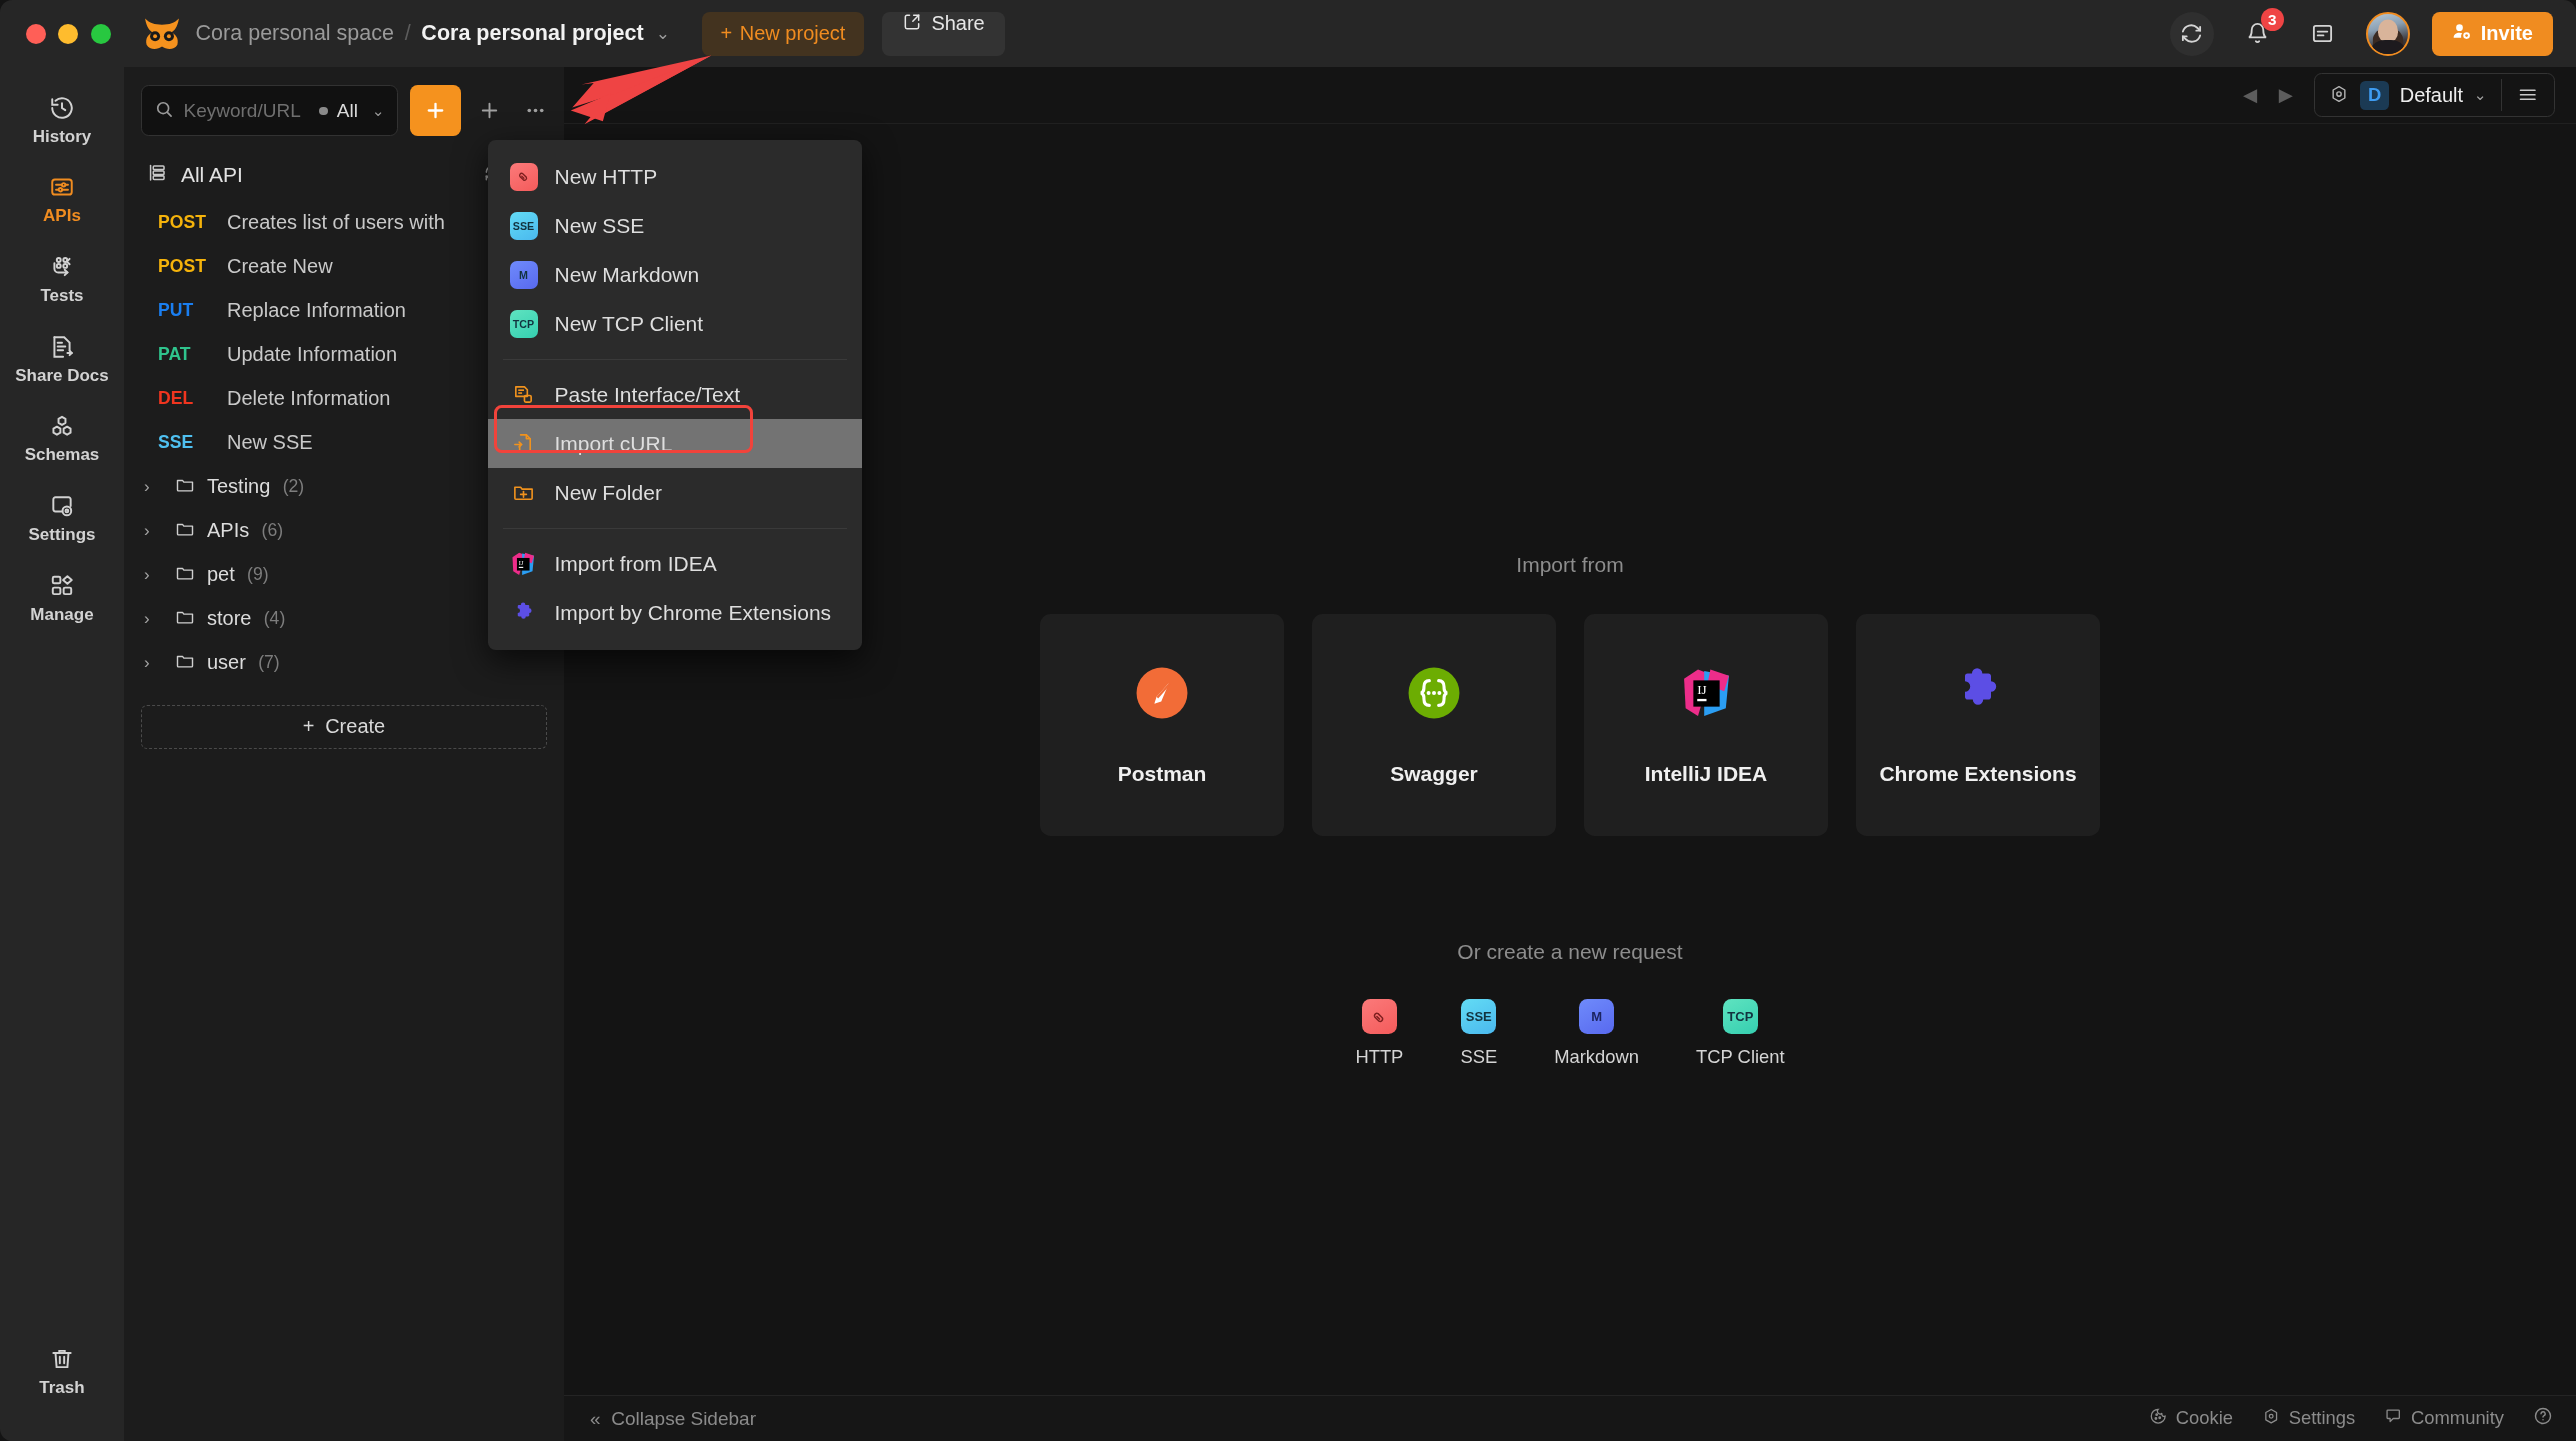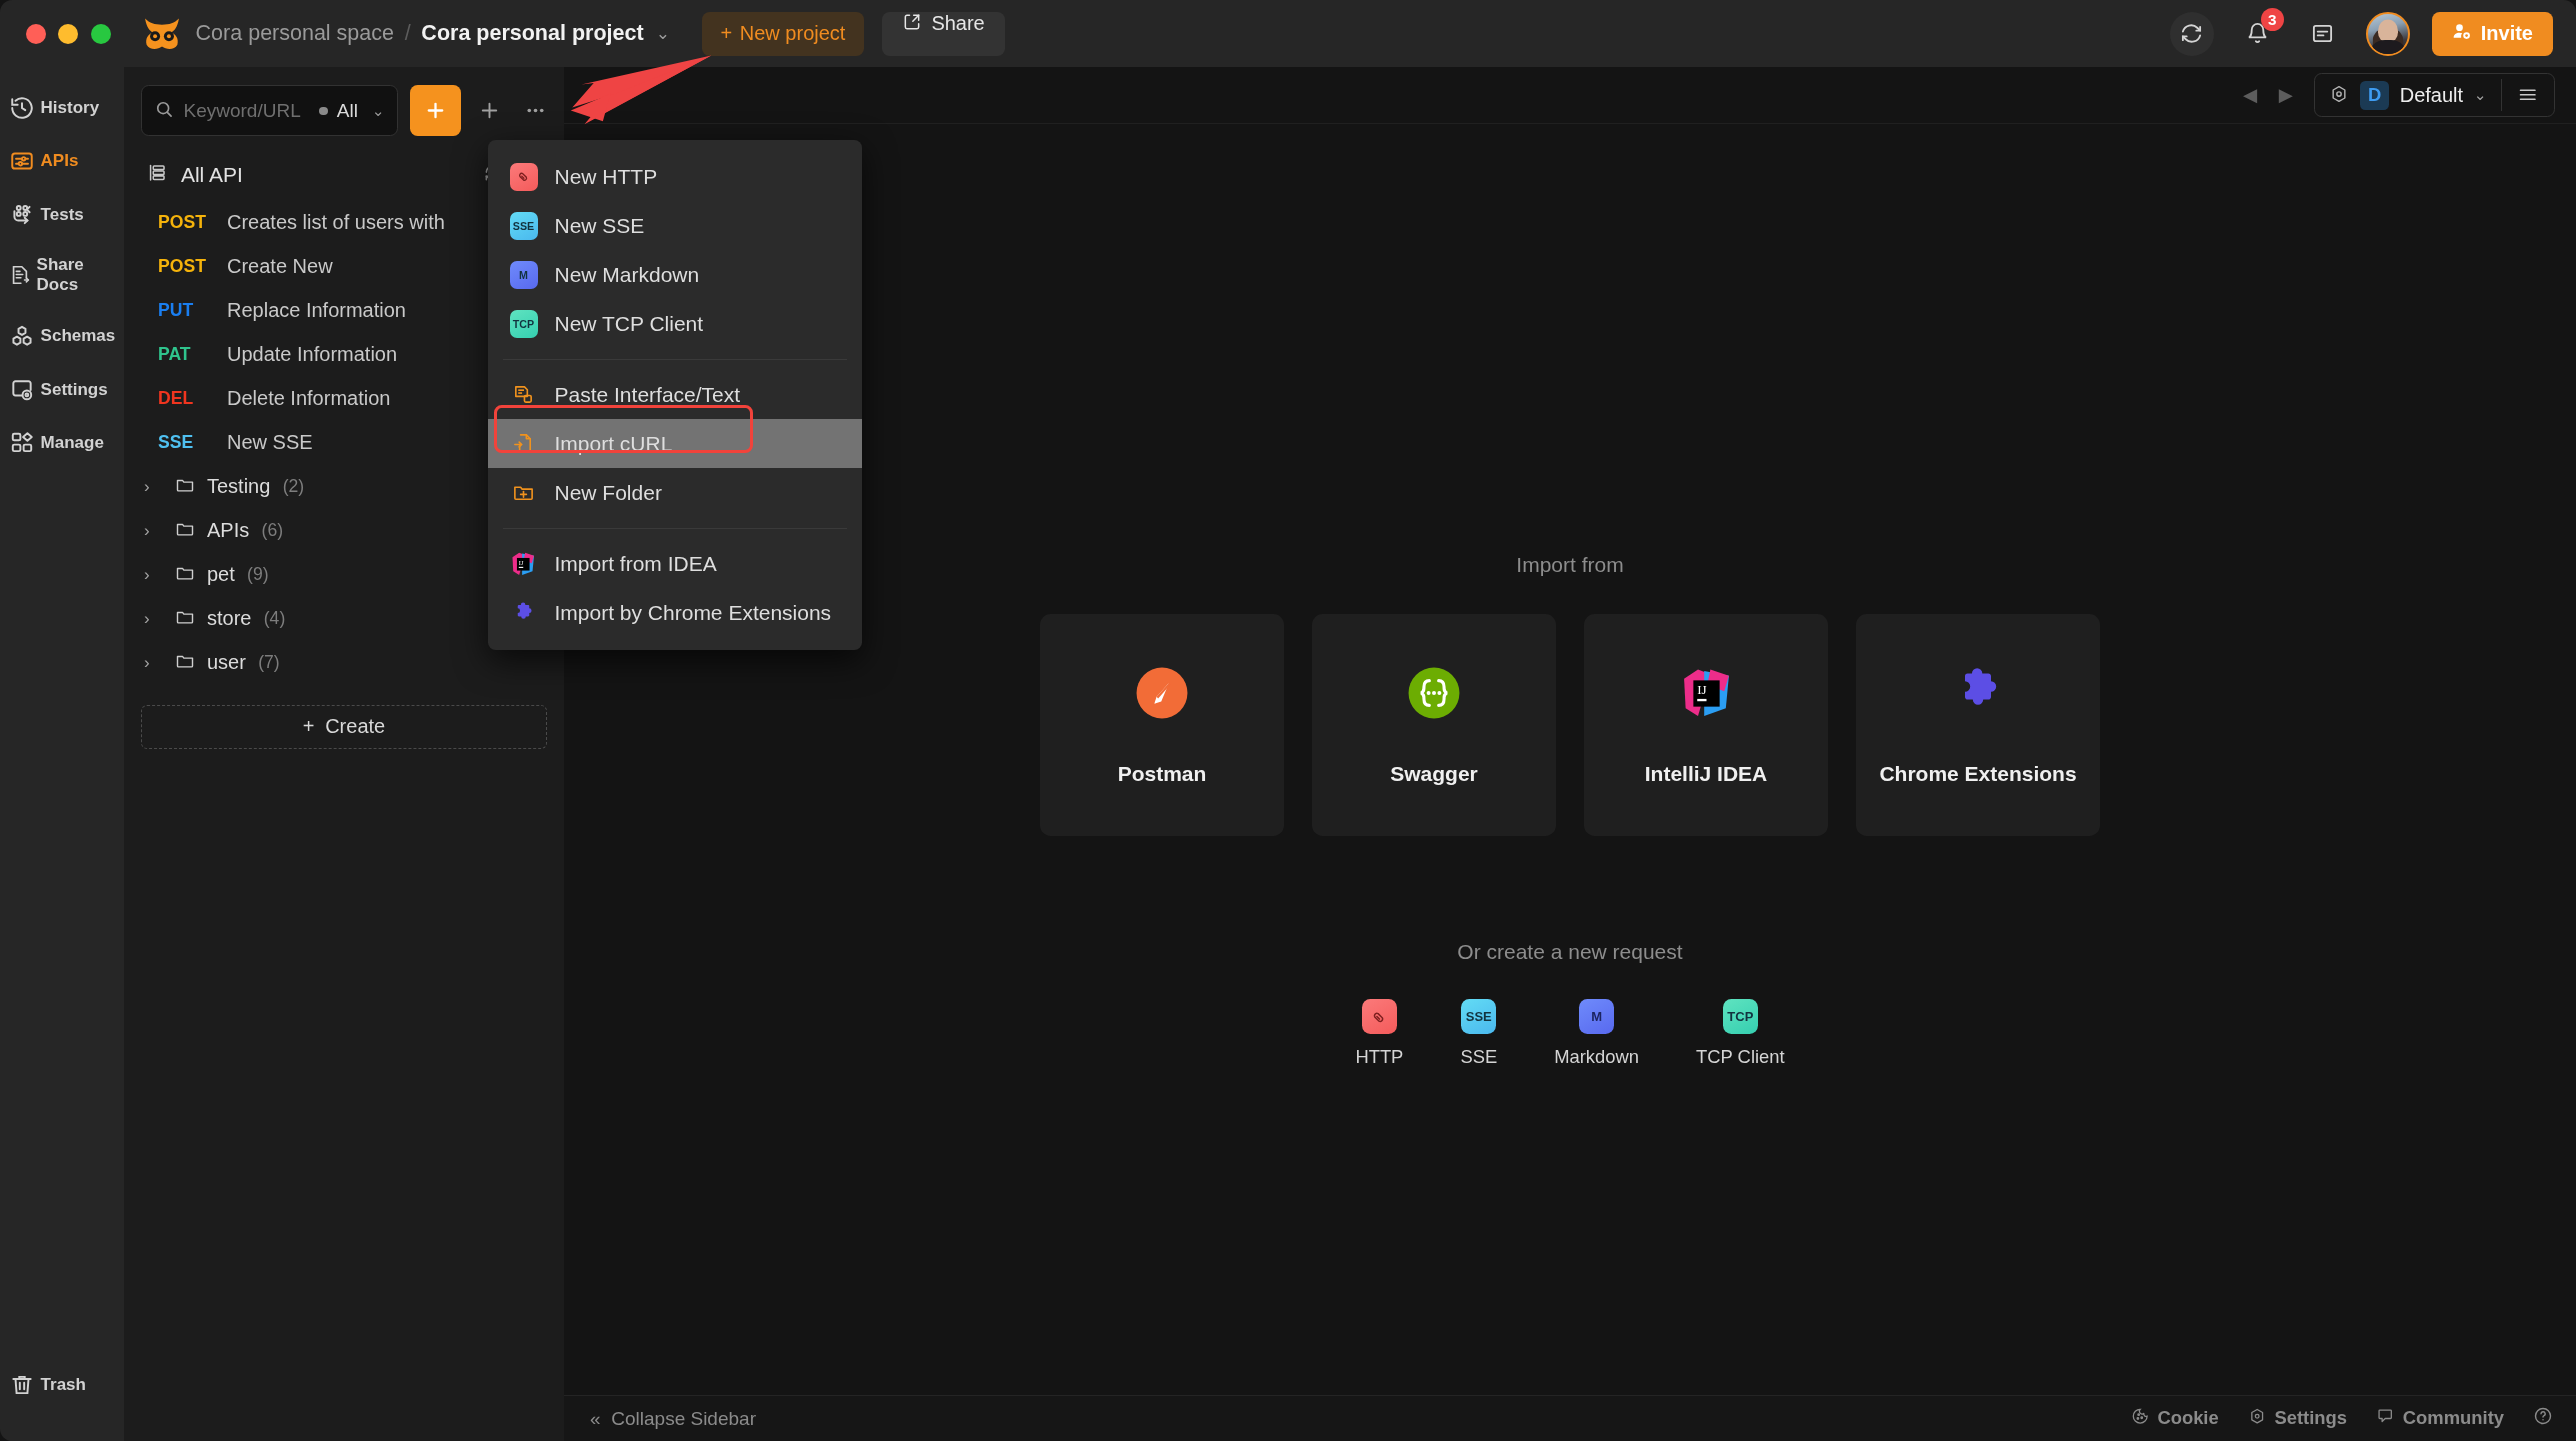--- a/index.html
+++ b/index.html
@@ -92,21 +92,21 @@
 
   
   .rail {
     position: absolute; top: 67px; left: 0; width: 124px; height: 1374px;
     background: #262626; border-bottom-left-radius: 12.3px;
     display: flex; flex-direction: column; align-items: center;
     padding-top: 17px;
   }
   .rail-item {
     width: 107px; padding: 10.7px 0 7.7px; margin-bottom: 9.2px;
-    display: flex; align-items: center; gap: 6.1px;
+    display: flex; flex-direction: column; align-items: center; gap: 6.1px;
     cursor: pointer; border-radius: 7.7px;
   }
   .rail-item .lbl { font-size: 17px; color: #d2d2d2; font-weight: bold; }
   .rail-item.active .lbl { color: #f08c20; }
   .rail-item.active svg { stroke: #f08c20; }
   .rail-trash { position: absolute; bottom: 26px; }
 
   
   .sidebar {
     position: absolute; top: 67px; left: 124px; width: 440px; height: 1374px;
@@ -224,21 +224,21 @@
   .footer {
     position: absolute; bottom: 0; left: 564px; width: 2012px; height: 46px;
     background: #161616; border-top: 0.8px solid #242424;
     display: flex; align-items: center;
   }
   .collapse {
     display: flex; align-items: center; gap: 10.7px; margin-left: 26px;
     color: #8b8b8b; font-size: 19px; cursor: pointer;
   }
   .footer-right {
-    position: absolute; right: 23px; display: flex; align-items: center; gap: 29px; font-weight: bold;
+    position: absolute; right: 23px; display: flex; align-items: center; gap: 29px;
   }
   .f-item { display: flex; align-items: center; gap: 8.4px; color: #8b8b8b; font-size: 18.4px; cursor: pointer; }
 
   
   .menu {
     position: absolute; left: 488px; top: 140px; width: 374px;
     background: #2b2b2b; border-radius: 7.7px; padding: 12.3px 0;
     box-shadow: 0 10.7px 32px rgba(0,0,0,0.65); z-index: 60;
   }
   .menu-item {

